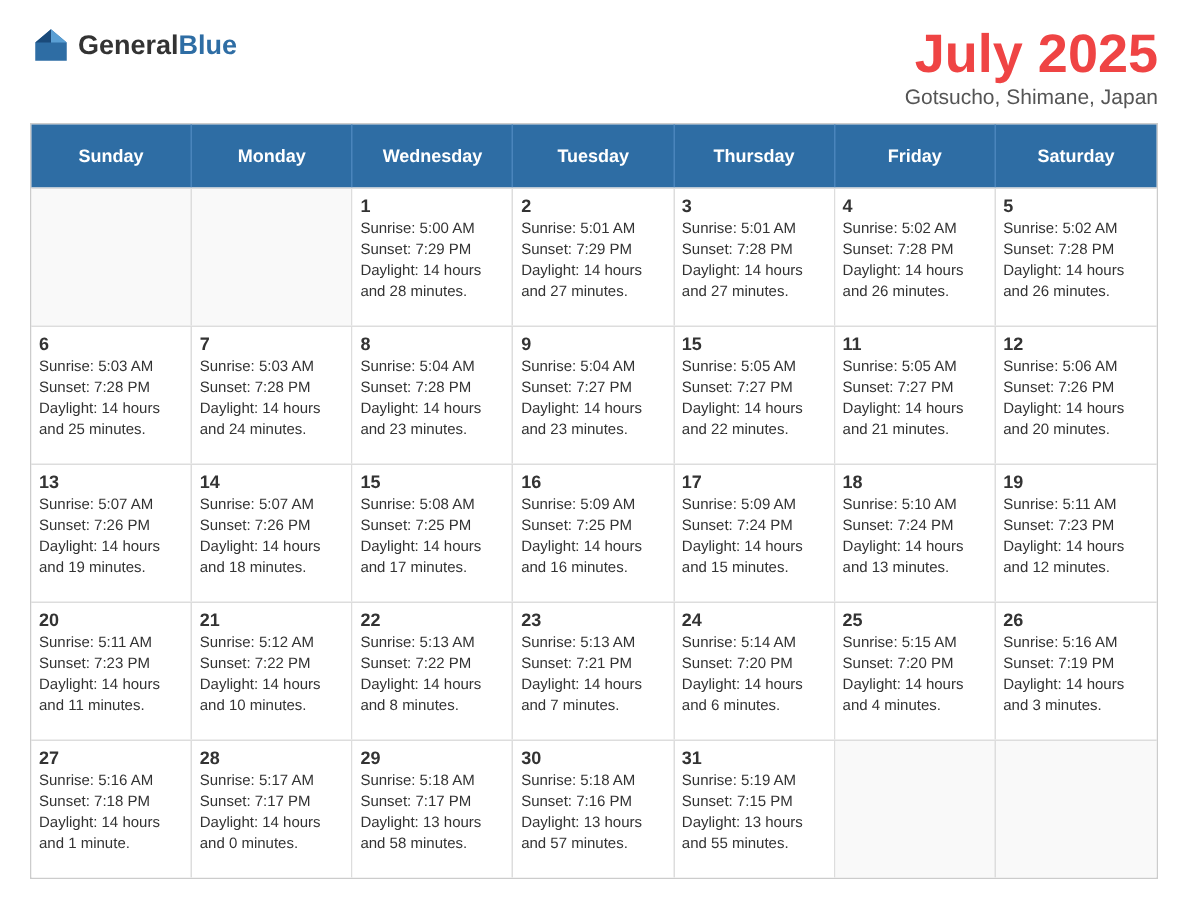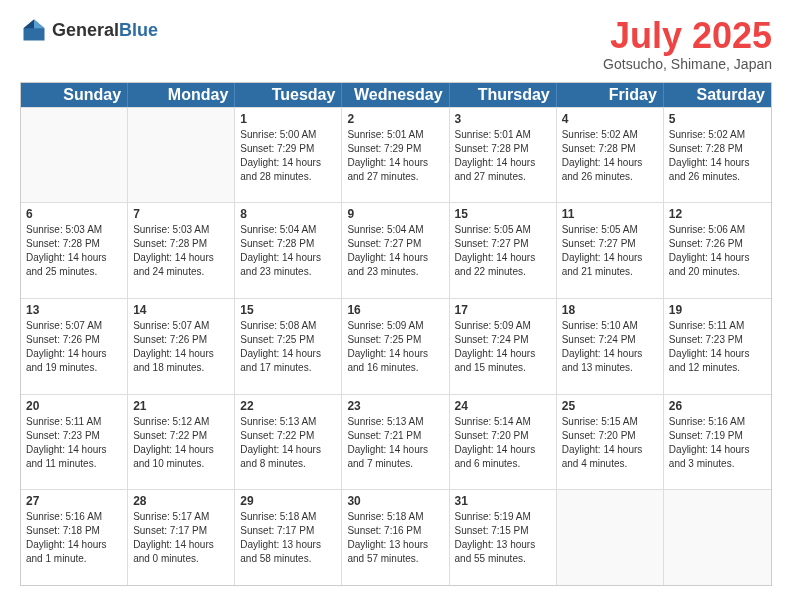--- a/index.html
+++ b/index.html
@@ -63,23 +63,23 @@
       border: 1px solid #ccc;
     }
     .cal-header {
       display: grid;
       grid-template-columns: repeat(7, 1fr);
       background: #2e6da4;
     }
     .cal-header-cell {
       color: #fff;
       font-weight: bold;
-      font-size: 16px;
-      padding: 3px 6px;
-      text-align: right;
+      font-size: 12px;
+      padding: 14px 6px;
+      text-align: center;
       border-right: 1px solid #4a85bc;
     }
     .cal-header-cell:last-child { border-right: none; }
     .cal-body {
       flex: 1;
       display: flex;
       flex-direction: column;
     }
     .cal-row {
       display: grid;
@@ -128,22 +128,22 @@
     <div class="title-block">
       <div class="month-title">July 2025</div>
       <div class="location">Gotsucho, Shimane, Japan</div>
     </div>
   </div>
 
   <div class="calendar">
     <div class="cal-header">
     <div class="cal-header-cell">Sunday</div>
         <div class="cal-header-cell">Monday</div>
+        <div class="cal-header-cell">Wednesday</div>
         <div class="cal-header-cell">Tuesday</div>
-        <div class="cal-header-cell">Wednesday</div>
         <div class="cal-header-cell">Thursday</div>
         <div class="cal-header-cell">Friday</div>
         <div class="cal-header-cell">Saturday</div>
       </div>
     <div class="cal-body">
     <div class="cal-row">
           <div class="cal-cell empty"></div>
           <div class="cal-cell empty"></div>
           <div class="cal-cell">
             <div class="day-num">1</div>

